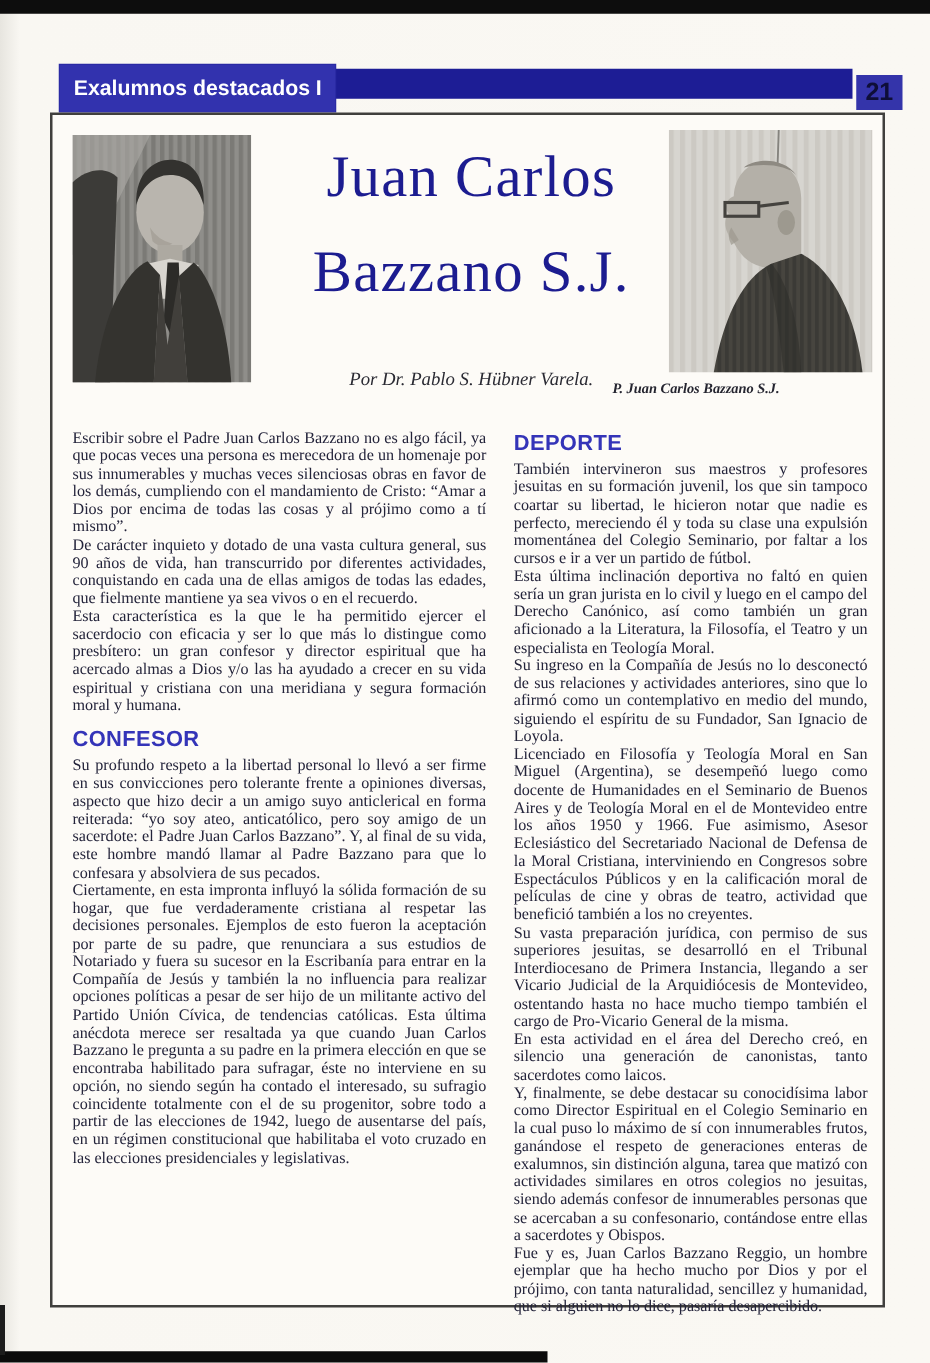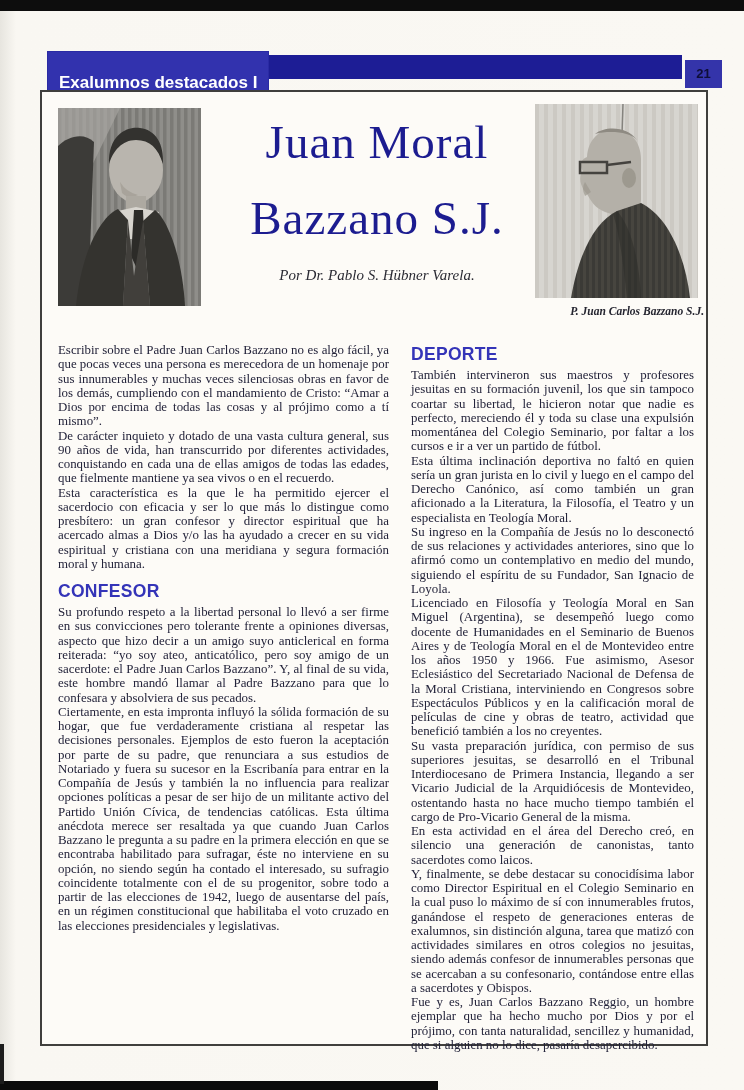--- a/index.html
+++ b/index.html
@@ -17,50 +17,50 @@
   .scan-left-line{position:absolute;left:0;top:1044px;width:4px;height:40px;background:#1c1c1c;}
 
   .header-band{
     position:absolute;left:48px;top:55px;width:634px;height:24px;
     background:#1d1d95;
   }
   .section-label{
     position:absolute;left:0;top:-3px;height:30px;
     background:#3232ae;color:#ffffff;
     font-family:"Liberation Sans", sans-serif;font-weight:bold;font-size:17px;
-    line-height:30px;padding:16px 11px;white-space:nowrap;
+    line-height:30px;padding:4px 11px;white-space:nowrap;
     box-shadow:0 0 0 1px #2a2aa4;
   }
   .page-number-box{
     position:absolute;left:685px;top:60px;width:37px;height:28px;
     background:#3434aa;color:#0e0e38;
-    font-family:"Liberation Sans", sans-serif;font-weight:bold;font-size:13px;
+    font-family:"Liberation Sans", sans-serif;font-weight:bold;font-size:20px;
     text-align:center;line-height:28px;
   }
 
   .content-box{
     position:absolute;left:40px;top:90px;width:668px;height:956px;
     background:#fdfbf7;border:2px solid #403f3d;box-sizing:border-box;
   }
 
   .photo-left{position:absolute;left:16px;top:16px;width:143px;height:198px;}
   .photo-right{position:absolute;right:8px;top:12px;width:163px;height:194px;}
   .photo-left svg,.photo-right svg{display:block;width:100%;height:100%;}
 
   .title-block{position:absolute;left:152px;top:12px;width:366px;text-align:center;}
   .title-line{
     font-family:"Liberation Serif", serif;font-size:47px;line-height:76px;
     color:#1c1c90;letter-spacing:1px;
   }
   .byline{
-    margin-top:11px;font-family:"Liberation Serif", serif;font-style:italic;
+    margin-top:40px;font-family:"Liberation Serif", serif;font-style:italic;
     font-size:15px;color:#2a2a33;
   }
   .photo-caption{
-    position:absolute;right:2px;top:213px;width:214px;text-align:right;
+    position:absolute;right:2px;top:213px;width:214px;text-align:left;
     font-family:"Liberation Serif", serif;font-style:italic;font-weight:bold;
     font-size:11.5px;color:#252530;
   }
 
   .columns{position:absolute;left:16px;top:251px;width:636px;display:flex;gap:22px;}
   .col-left{width:331px;}
   .col-right{flex:1;min-width:0;}
   p.body-par{
     margin:0;font-size:12.9px;line-height:14.25px;text-align:justify;
     color:#23233a;hyphens:auto;-webkit-hyphens:auto;
@@ -106,21 +106,21 @@
         <rect x="68" y="88" width="20" height="17" fill="#ada9a1"></rect>
         <path d="M55,104 L78,99 L101,104 L89,131 L67,131 Z" fill="#d8d5cf"></path>
         <path d="M76,102 L85,102 L87,150 L80,163 L73,148 Z" fill="#2c2b28"></path>
         <path d="M18,198 C24,140 44,108 60,101 L70,112 L65,198 Z" fill="#34332f"></path>
         <path d="M127,198 C124,145 108,110 97,102 L85,113 L92,198 Z" fill="#34332f"></path>
         <path d="M65,198 L70,112 L76,168 L85,113 L92,198 Z" fill="#413f3b"></path>
       </svg>
     </div>
 
     <div class="title-block">
-      <div class="title-line">Juan Moral</div>
+      <div class="title-line">Juan Carlos</div>
       <div class="title-line">Bazzano S.J.</div>
       <div class="byline">Por Dr. Pablo S. Hübner Varela.</div>
     </div>
 
     <div class="photo-right">
       <svg viewBox="0 0 163 194" preserveAspectRatio="none" aria-hidden="true">
         <defs>
           <pattern id="stripeR" width="9" height="194" patternUnits="userSpaceOnUse">
             <rect width="9" height="194" fill="#d7d5d0"></rect>
             <rect width="4" height="194" fill="#ccc9c3"></rect>

